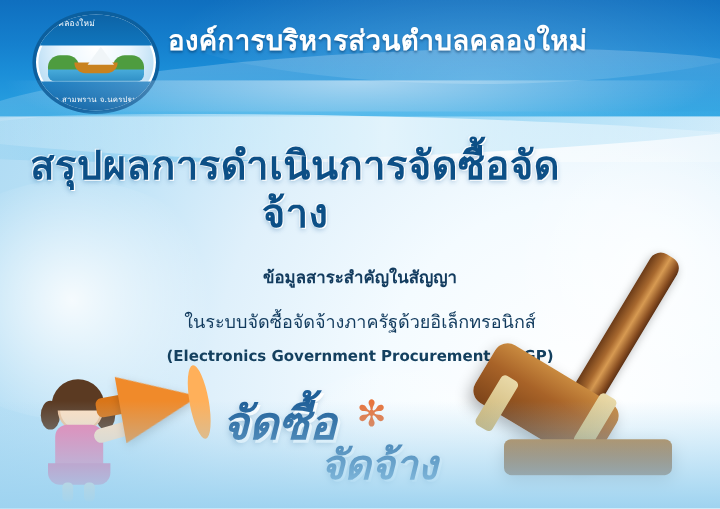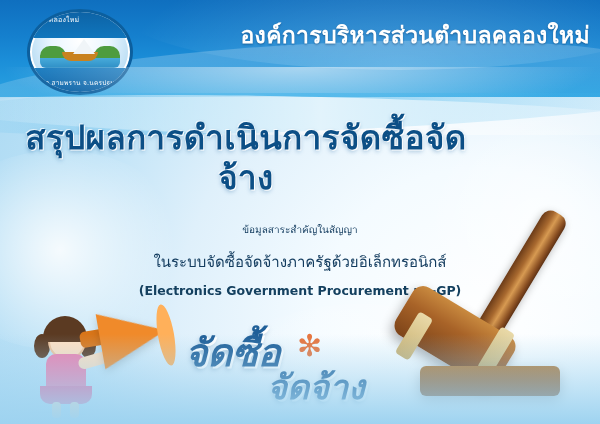--- a/index.html
+++ b/index.html
@@ -84,21 +84,21 @@
   .logo-green{
     position:absolute;left:0;bottom:10px;width:26px;height:12px;
     background:#4e9c3f;border-radius:10px 10px 0 0;
   }
   .logo-green2{
     position:absolute;right:0;bottom:10px;width:26px;height:12px;
     background:#4e9c3f;border-radius:10px 10px 0 0;
   }
 
   .hdr-titles{
-    position:absolute;left:150px;top:22px;width:440px;text-align:right;
+    position:absolute;left:140px;top:22px;width:440px;
   }
   .hdr-th{
     font-size:23px;color:#ffffff;font-weight:bold;letter-spacing:.3px;
     text-shadow:0 1px 2px rgba(0,40,80,.45);
     line-height:1.15;
   }
   .hdr-en{
     margin-top:3px;
     font-size:14.5px;color:#e8f5ff;letter-spacing:1.6px;
     text-shadow:0 1px 1px rgba(0,40,80,.35);
@@ -134,21 +134,21 @@
   .title-sub{
     margin-top:6px;
     font-size:25px;font-weight:bold;color:#0c4f86;
     text-shadow:1px 1px 0 #ffffff, 0 2px 3px rgba(20,90,150,.30);
   }
 
   
   .desc{
     position:absolute;left:0;top:222px;width:600px;text-align:center;color:#123b5e;
   }
-  .desc .l1{font-size:10px;line-height:1.55;}
+  .desc .l1{font-size:14px;line-height:1.55;font-weight:bold;}
   .desc .l2{font-size:15px;line-height:1.55;margin-top:13px;}
   .desc .l3{font-size:12.5px;font-weight:bold;margin-top:9px;color:#14405f;}
 
   
   .gavel{position:absolute;right:14px;top:196px;width:210px;height:210px;}
   .gavel-handle{
     position:absolute;left:92px;top:-4px;width:26px;height:150px;
     background:linear-gradient(90deg,#6b3b18,#a8692f 35%,#d79a52 55%,#8a4f22 85%,#5d3114);
     border-radius:10px;
     transform:rotate(31deg);transform-origin:50% 100%;

